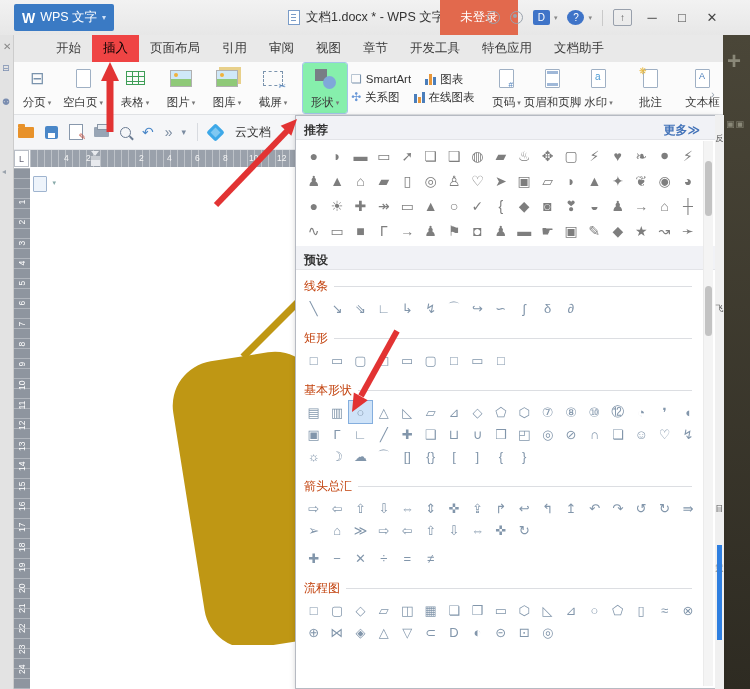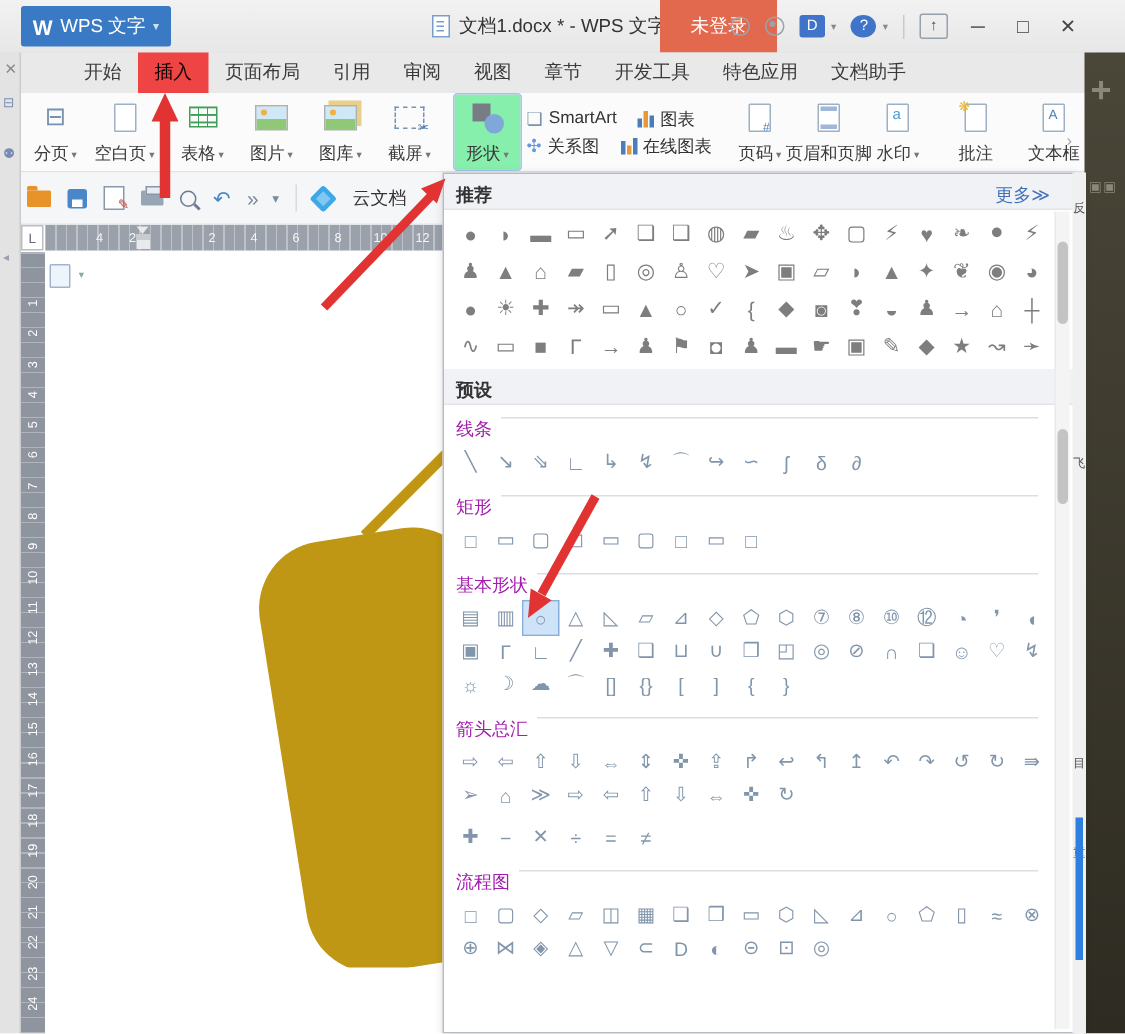--- a/index.html
+++ b/index.html
@@ -129,26 +129,26 @@
   .bluebar{position:absolute;left:717px;top:545px;width:5px;height:95px;background:#2f7fe0;z-index:46}
   .desk{position:absolute;left:723px;top:35px;width:27px;height:654px;background:linear-gradient(#4a4638,#2e2b22);z-index:30}
   .desk .plus{position:absolute;left:4px;top:12px;color:#8a8878;font-size:24px;font-weight:bold}
   .desk .grid2{position:absolute;left:3px;top:84px;color:#8a8878;font-size:9px;letter-spacing:1px}
 
   
   .panel{position:absolute;left:295px;top:115px;width:422px;height:574px;background:#fff;border:1px solid #b6bac2;
     box-shadow:2px 3px 7px rgba(0,0,0,.28);z-index:40;box-sizing:border-box;overflow:hidden}
   .band{height:23px;background:#f1f2f6;border-bottom:1px solid #e3e4e8;display:flex;align-items:flex-end;
     padding:0 8px;font-size:12px;color:#333;font-weight:bold}
-  .band .more{margin-left:auto;color:#4272b8;font-weight:normal;cursor:pointer;margin-right:8px}
+  .band .more{margin-left:auto;color:#4272b8;font-weight:bold;cursor:pointer;margin-right:8px}
   .grid{display:flex;flex-wrap:wrap;padding:3px 6px;width:400px}
   .cell{width:23.4px;height:25px;display:flex;align-items:center;justify-content:center;font-size:14px;color:#7e7e7e;cursor:pointer}
   .outline .cell{color:#8296ab;font-size:13px;height:22px;font-weight:normal}
   .cell.hl{background:#cfe3f8;outline:1px solid #84aede}
-  .grp{display:flex;align-items:flex-start;gap:6px;padding:0 8px;font-size:12px;color:#a21caf;margin-top:8px;height:16px}
+  .grp{display:flex;align-items:center;gap:6px;padding:0 8px;font-size:12px;color:#c2410c;margin-top:8px;height:16px}
   .grp .line{flex:1;height:1px;background:#dcdee2;margin-right:16px}
   .panel-sb{position:absolute;right:3px;top:25px;bottom:2px;width:9px;background:#f4f4f4;border-left:1px solid #ebebeb}
   .panel-sb .th{position:absolute;left:1px;width:7px;background:#c3c3c3;border-radius:4px}
   .panel-sb .t1{top:20px;height:55px}
   .panel-sb .t2{top:145px;height:50px}
 
   
   .arrows{position:absolute;left:0;top:0;width:750px;height:689px;z-index:60;pointer-events:none}
 </style>
 </head>

